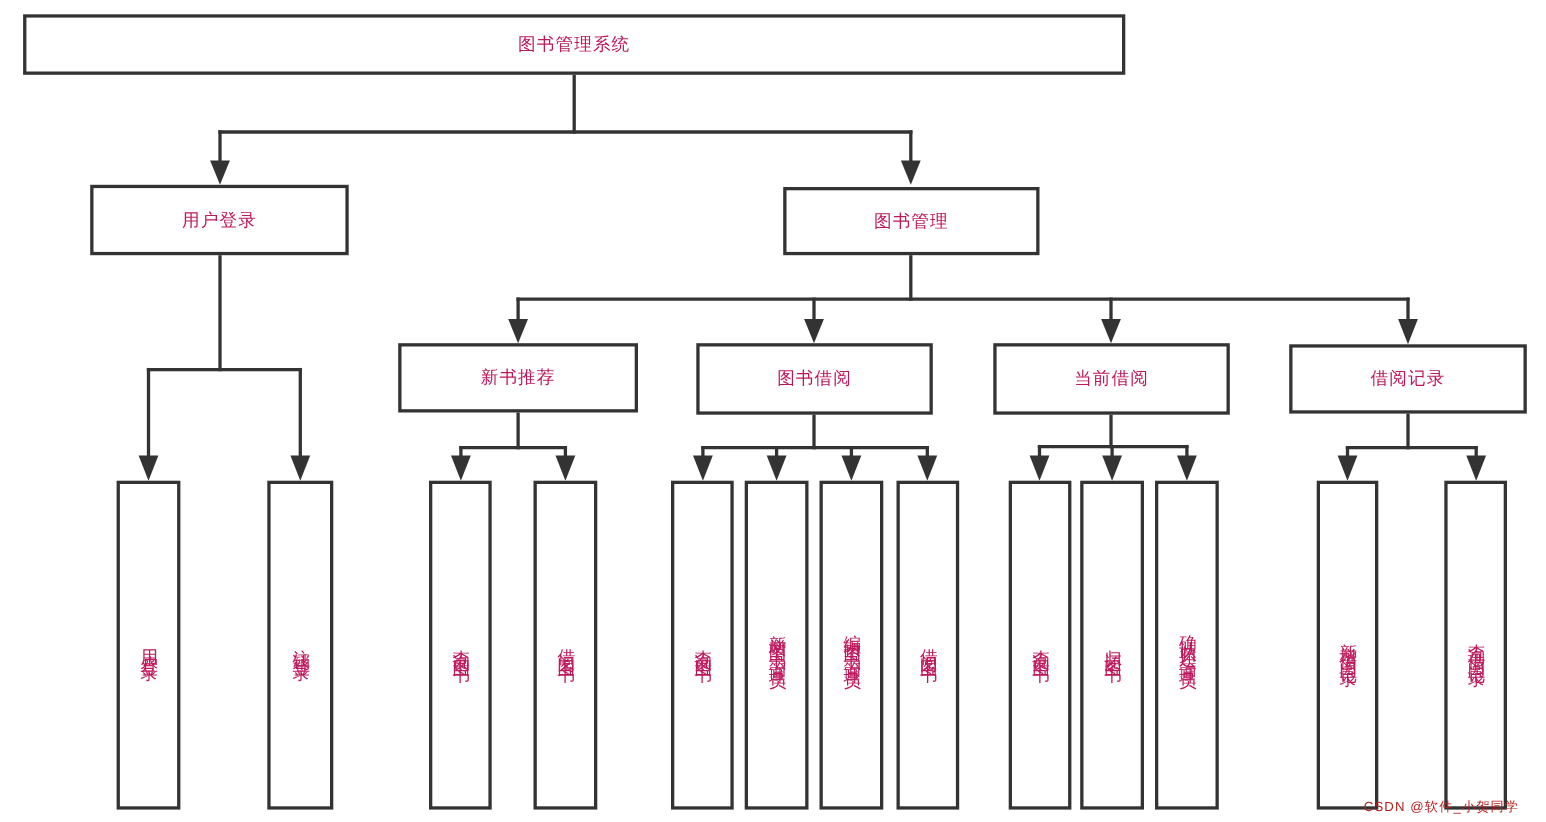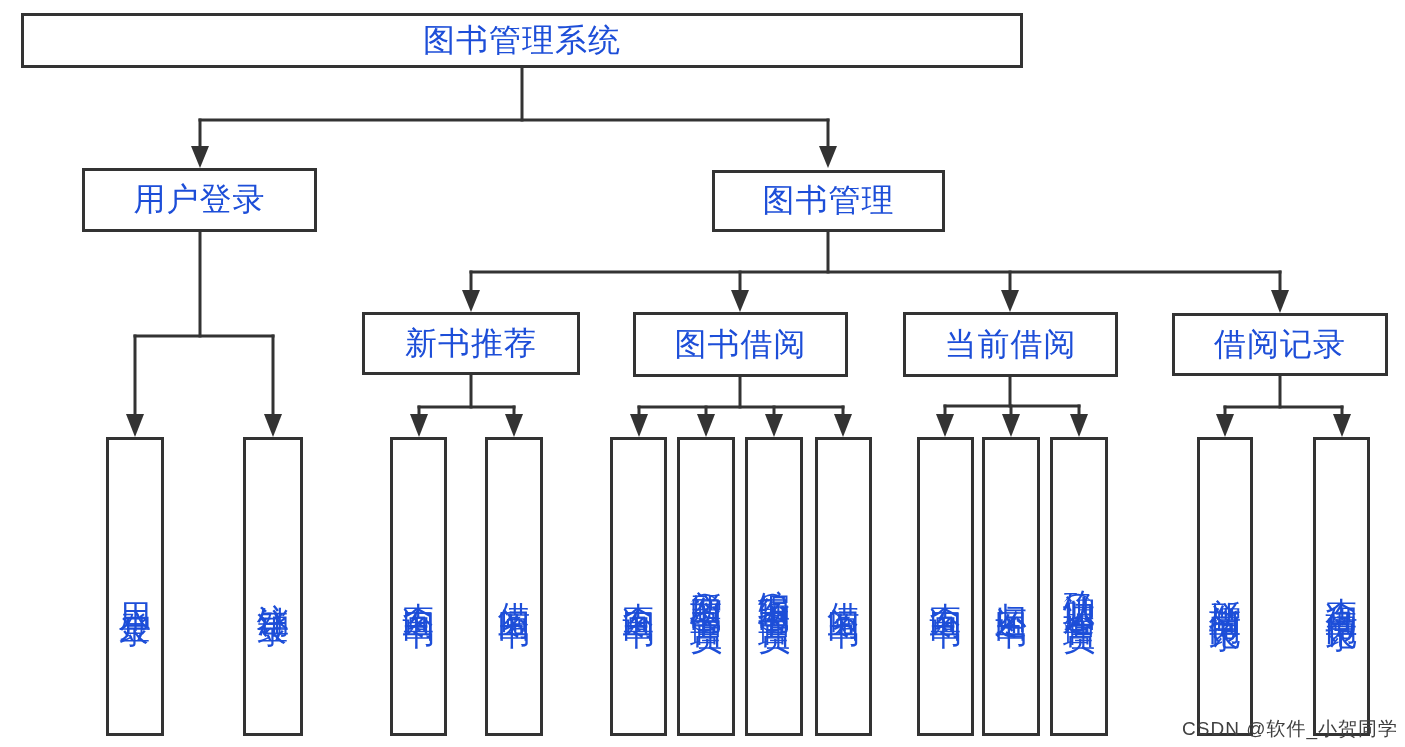--- a/index.html
+++ b/index.html
@@ -12,22 +12,22 @@
   }
   .connectors{position:absolute;left:0;top:0;}
   .node{
     position:absolute;
     box-sizing:border-box;
     background:#ffffff;
     border:3px solid #333333;
     display:flex;
     align-items:center;
     justify-content:center;
-    color:#1d4ed8;
-    font-size:32px;
+    color:#be185d;
+    font-size:16px;
     letter-spacing:1px;
     text-align:center;
   }
   .leaf span{
     writing-mode:vertical-rl;
     text-orientation:mixed;
     letter-spacing:5px;
     line-height:1.1;
   }
   
@@ -47,23 +47,23 @@
   .l-bb2 {left:677px; width:58px;}
   .l-bb3 {left:745px; width:58px;}
   .l-bb4 {left:815px; width:57px;}
   .l-cb1 {left:917px; width:57px;}
   .l-cb2 {left:982px; width:58px;}
   .l-cb3 {left:1050px;width:58px;}
   .l-br1 {left:1197px;width:56px;}
   .l-br2 {left:1313px;width:57px;}
   .watermark{
     position:absolute;
-    right:7px;bottom:5px;
-    color:#404040;
-    font-size:19px;
+    right:24px;bottom:5px;
+    color:#b91c1c;
+    font-size:12px;
     letter-spacing:1px;
     white-space:nowrap;
   }
 </style>
 </head>
 <body>
 
 <div class="canvas">
 
   <svg class="connectors" width="1405" height="747" viewBox="0 0 1405 747" stroke="#333333" stroke-width="3" fill="#333333" stroke-linecap="square">

